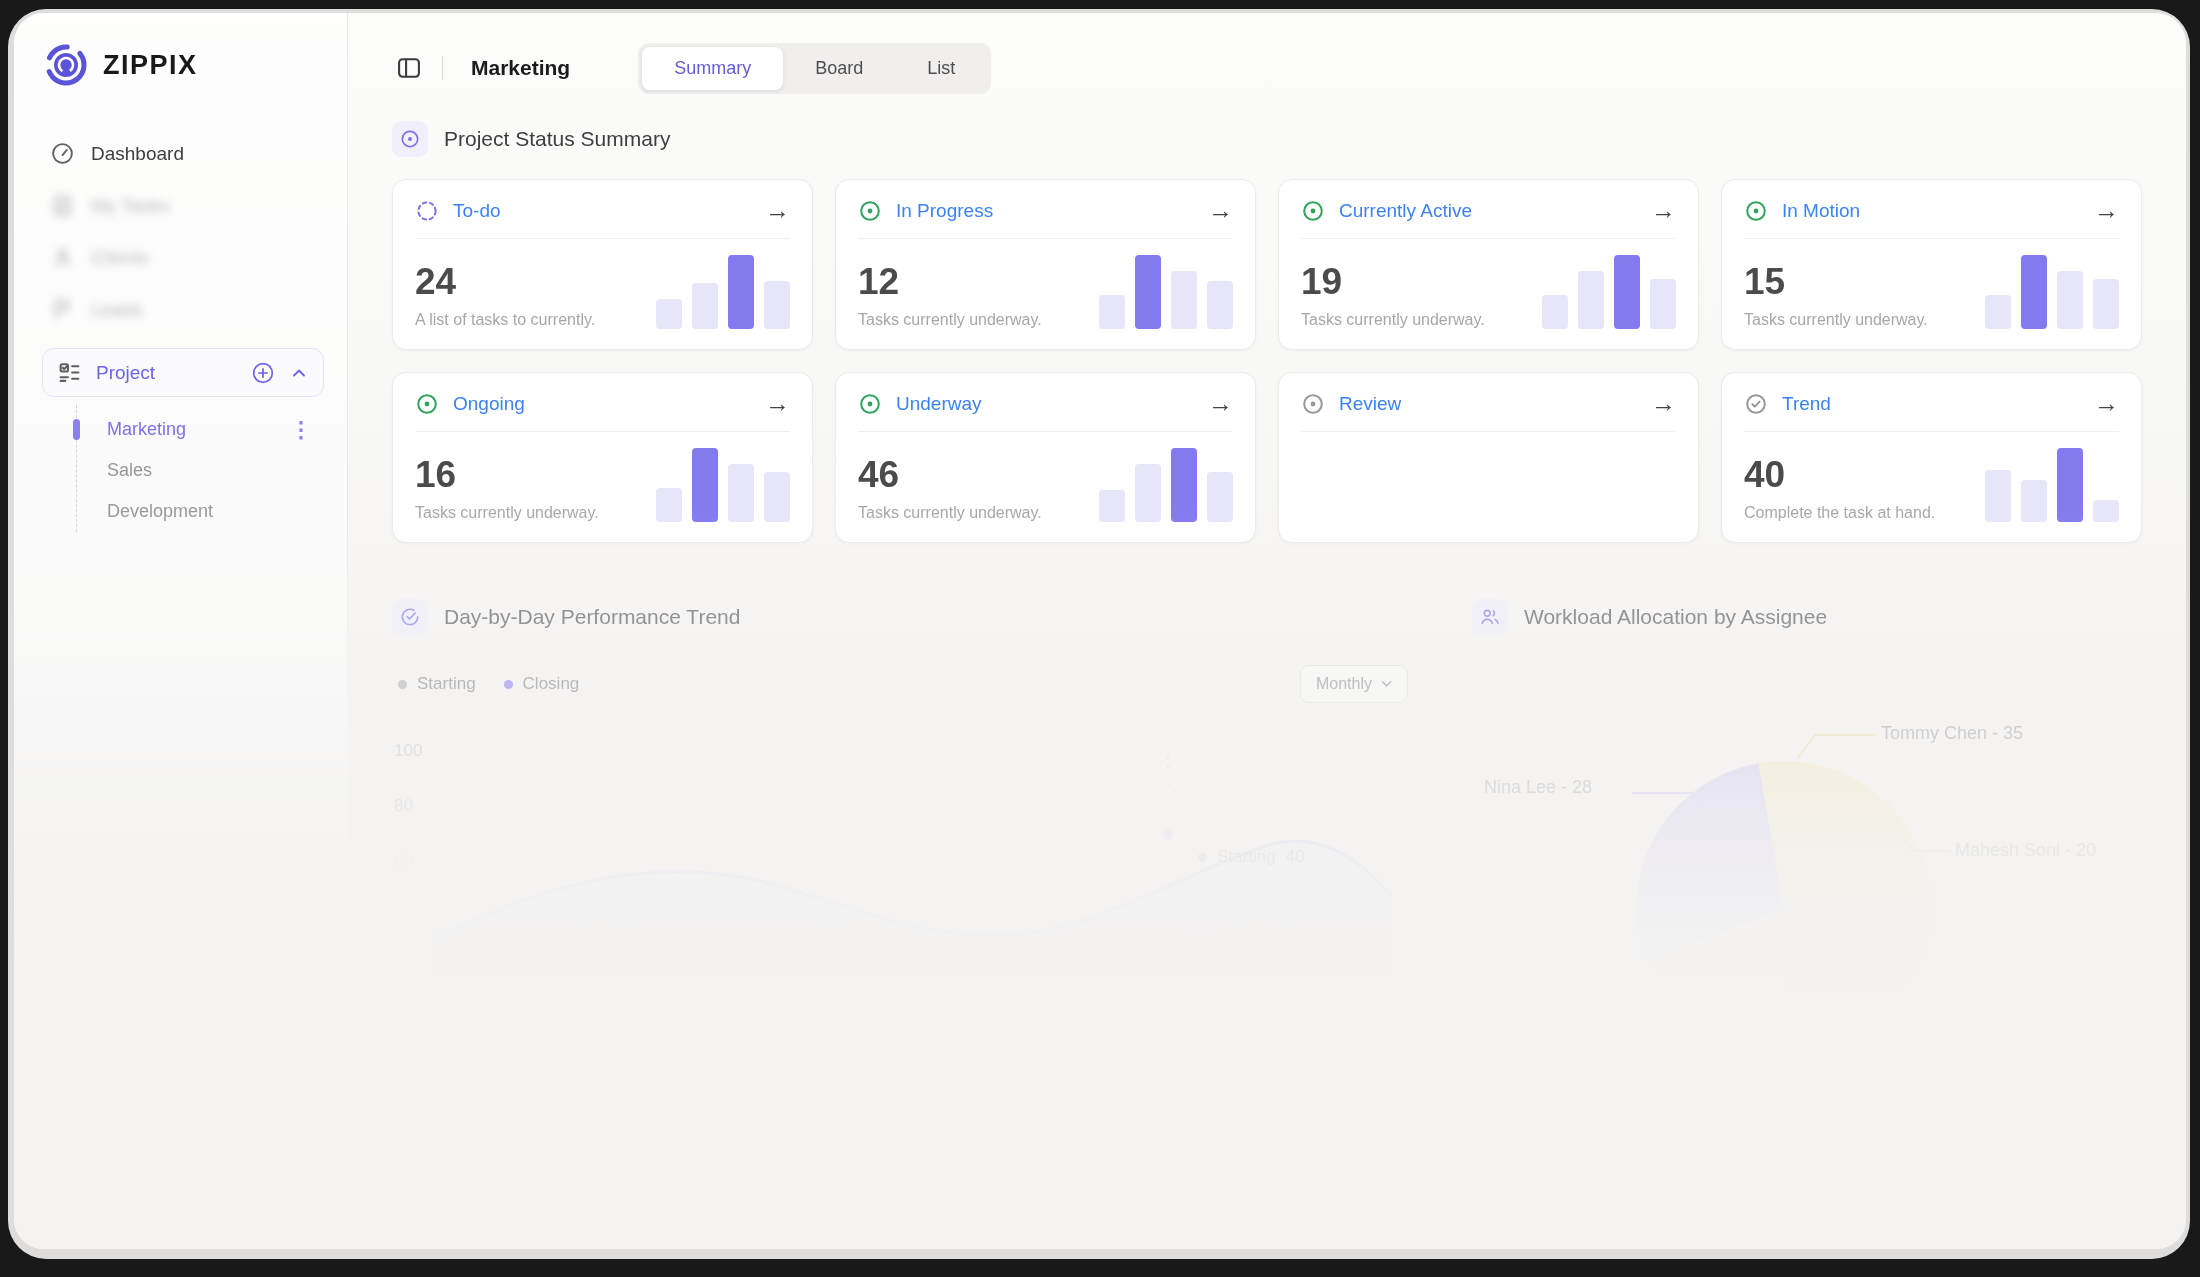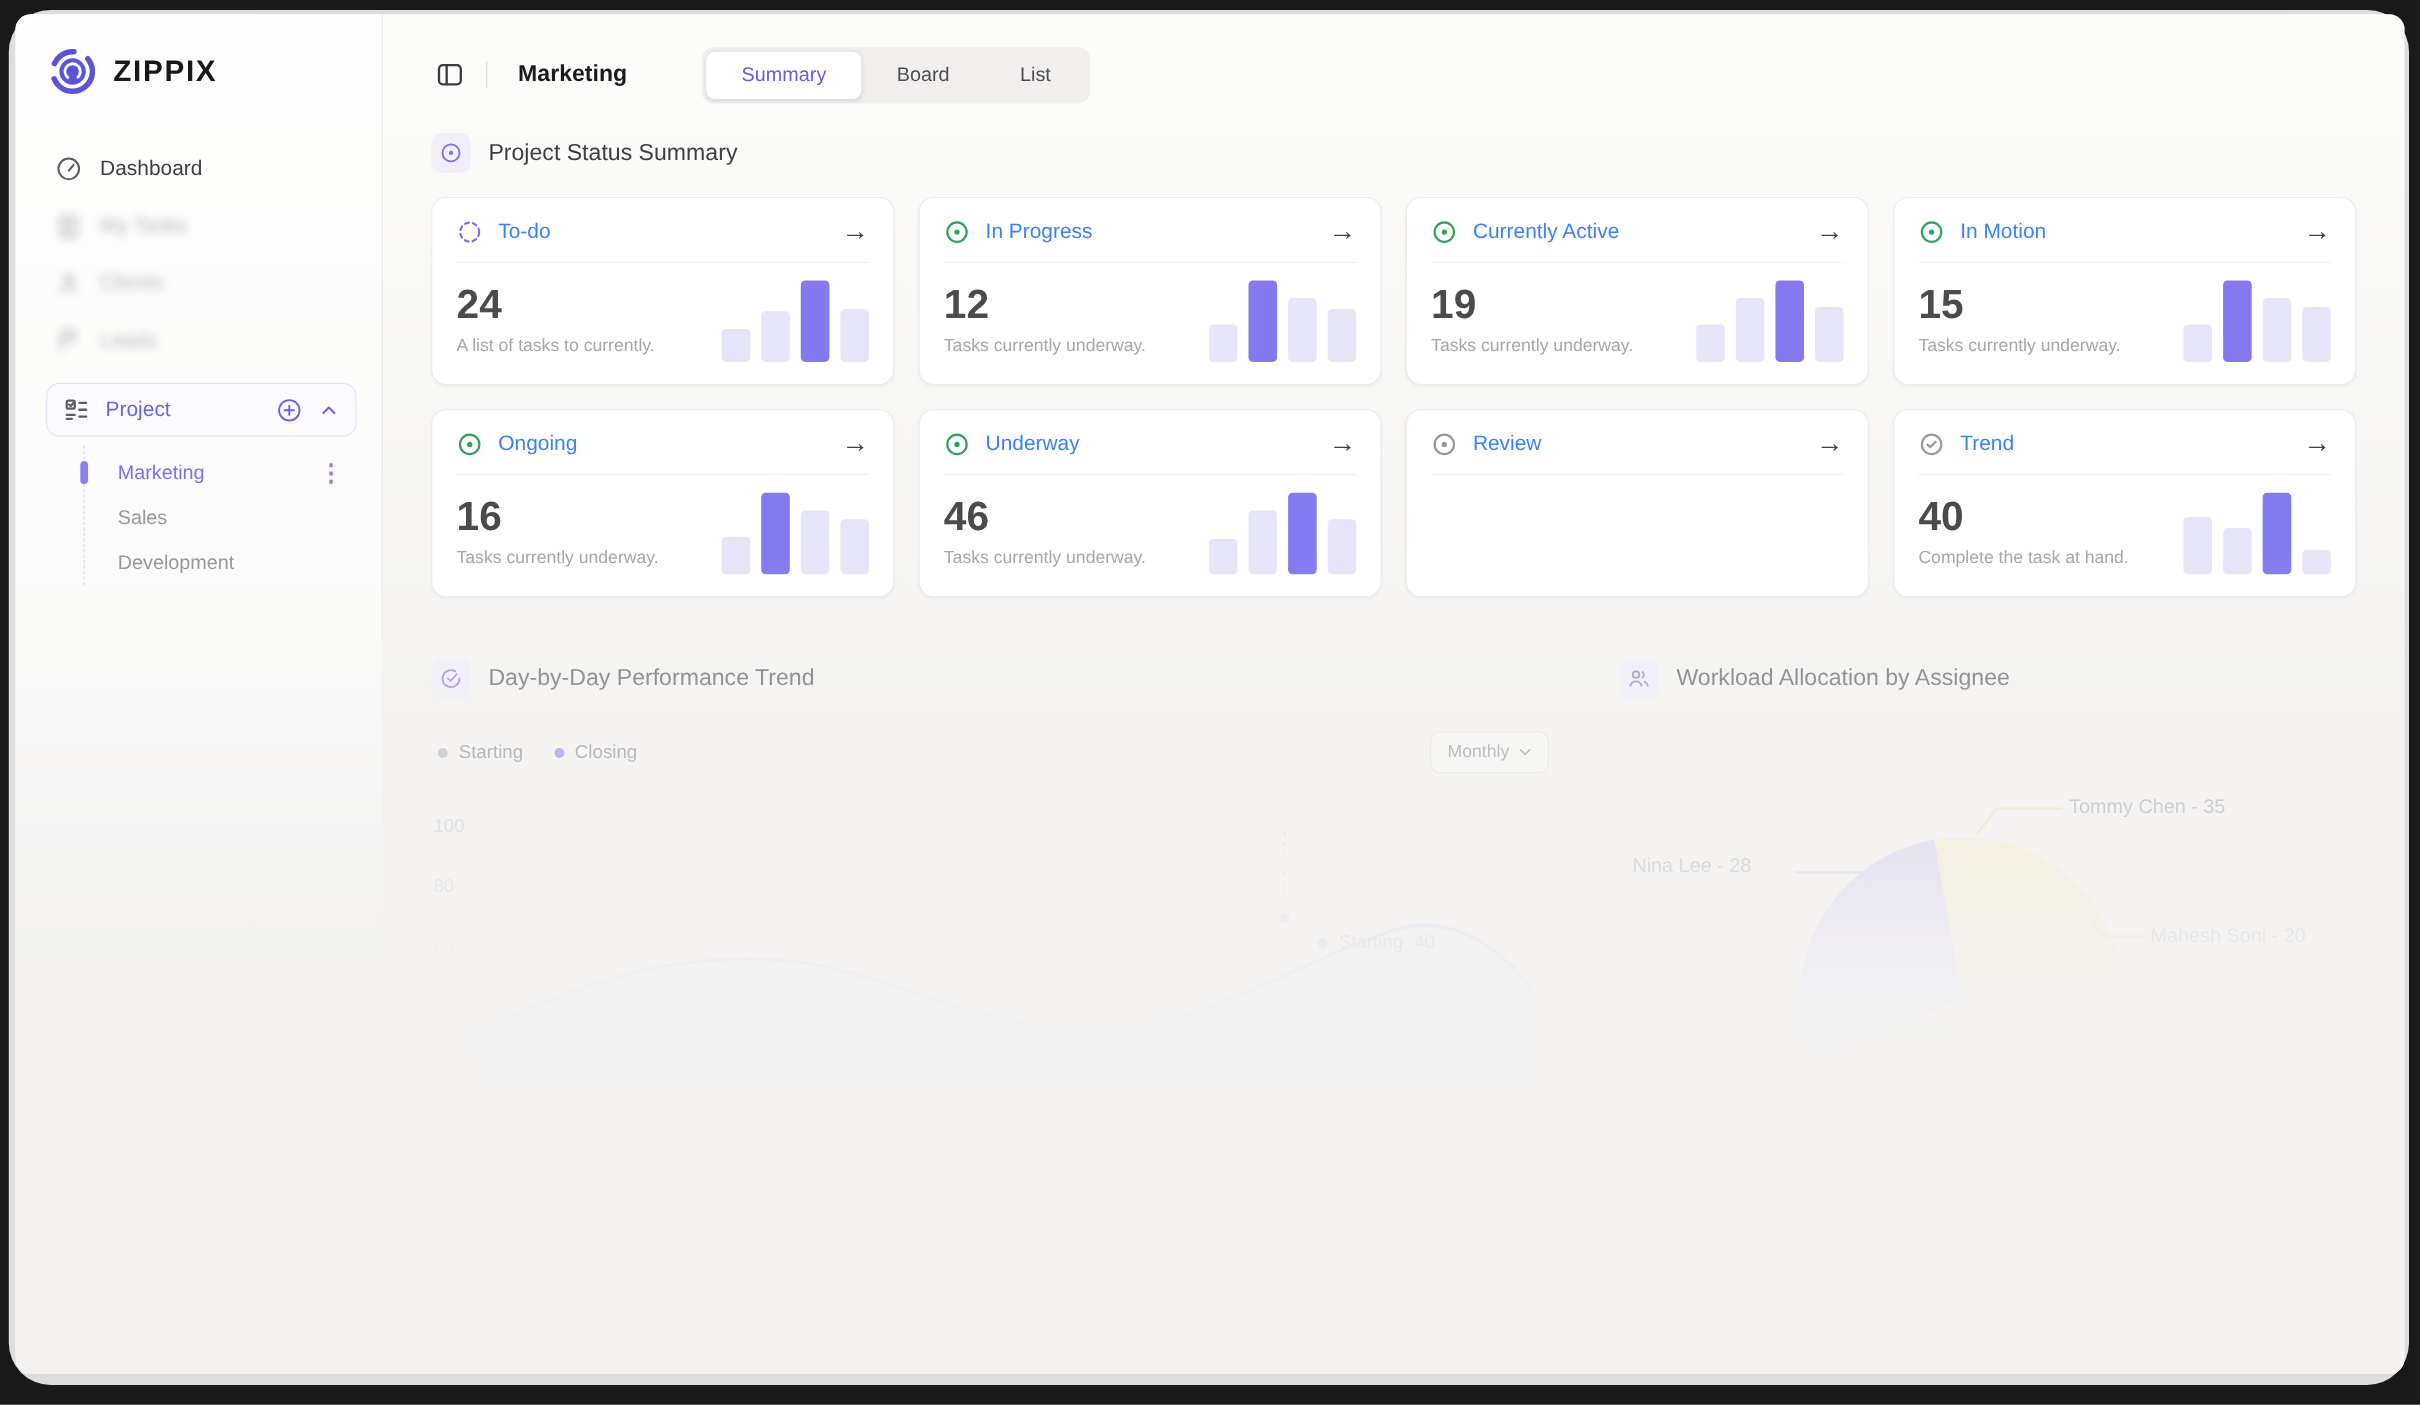--- a/index.html
+++ b/index.html
@@ -1,20 +1,20 @@
 <!DOCTYPE html>
 <html><head>
 <meta charset="utf-8">
 <style>
   * { margin:0; padding:0; box-sizing:border-box; }
   html,body { width:2200px; height:1277px; }
   body { background:#191919; position:relative; font-family:"Liberation Sans",sans-serif; overflow:hidden; }
 
   .frame { position:absolute; left:8px; top:9px; width:2182px; height:1250px; background:#dedddc; border-radius:38px; }
-  .window { position:absolute; left:14px; top:13px; width:2172px; height:1236px; border-radius:14px; overflow:hidden;
+  .window { position:absolute; left:14px; top:13px; width:2172px; height:1236px; border-radius:30px; overflow:hidden;
             background:linear-gradient(#fcfcfb, #f5f4f3 55%, #f4f3f2); display:flex;
             box-shadow:0 2px 0 rgba(255,255,255,.4) inset; }
 
   
   .sidebar { width:334px; flex:none; position:relative; padding:30px 24px 0 28px; background:rgba(255,255,255,.55); }
   .sidebar::after { content:""; position:absolute; right:0; top:0; width:1px; height:100%;
                     background:linear-gradient(#e9e8e6 0 42%, rgba(233,232,230,0) 60%); }
   .logo-row { display:flex; align-items:center; gap:15px; padding-left:2px; }
   .logo-mark { width:44px; height:44px; display:inline-flex; }
   .logo-text { font-size:27px; font-weight:800; letter-spacing:1.5px; color:#19191b; }
@@ -50,21 +50,21 @@
   .icon-chip { width:36px; height:36px; border-radius:9px; background:#f1effb; display:inline-flex; align-items:center; justify-content:center; color:#7a70ec; flex:none; }
   .section-title { font-size:21px; color:#3e3e41; }
 
   .cards { display:grid; grid-template-columns:repeat(4,1fr); gap:22px; margin:22px 44px 0; }
   .card { background:#fff; border:1px solid #ecebe9; border-radius:14px; padding:18px 22px 20px; box-shadow:0 1px 3px rgba(30,30,50,.04); }
   .card-head { display:flex; align-items:center; gap:14px; }
   .status-icon { width:24px; height:24px; display:inline-flex; flex:none; }
   .card-label { font-size:19px; color:#3b82f6; white-space:nowrap; }
   .arrow { margin-left:auto; font-size:25px; color:#434346; line-height:1; }
   .card-div { border-top:1px solid #f0efee; margin:15px 0 14px; }
-  .card-body { display:flex; align-items:center; }
+  .card-body { display:flex; align-items:flex-end; }
   .cb-left { flex:1; min-width:0; }
   .big-num { font-size:37px; font-weight:700; color:#4b4b4e; line-height:1; }
   .card-desc { font-size:16px; color:#a7a7aa; margin-top:11px; white-space:nowrap; }
   .spark { display:flex; align-items:flex-end; gap:10px; height:76px; margin-left:6px; flex:none; }
   .bar { width:26px; border-radius:4px; background:#e7e5f8; }
   .bar.hl { background:#837af0; }
 
   
   .charts { display:grid; grid-template-columns:1020px 1fr; gap:60px; margin:56px 44px 0; }
   .chart-title { font-size:21px; color:#7c7c80; }

